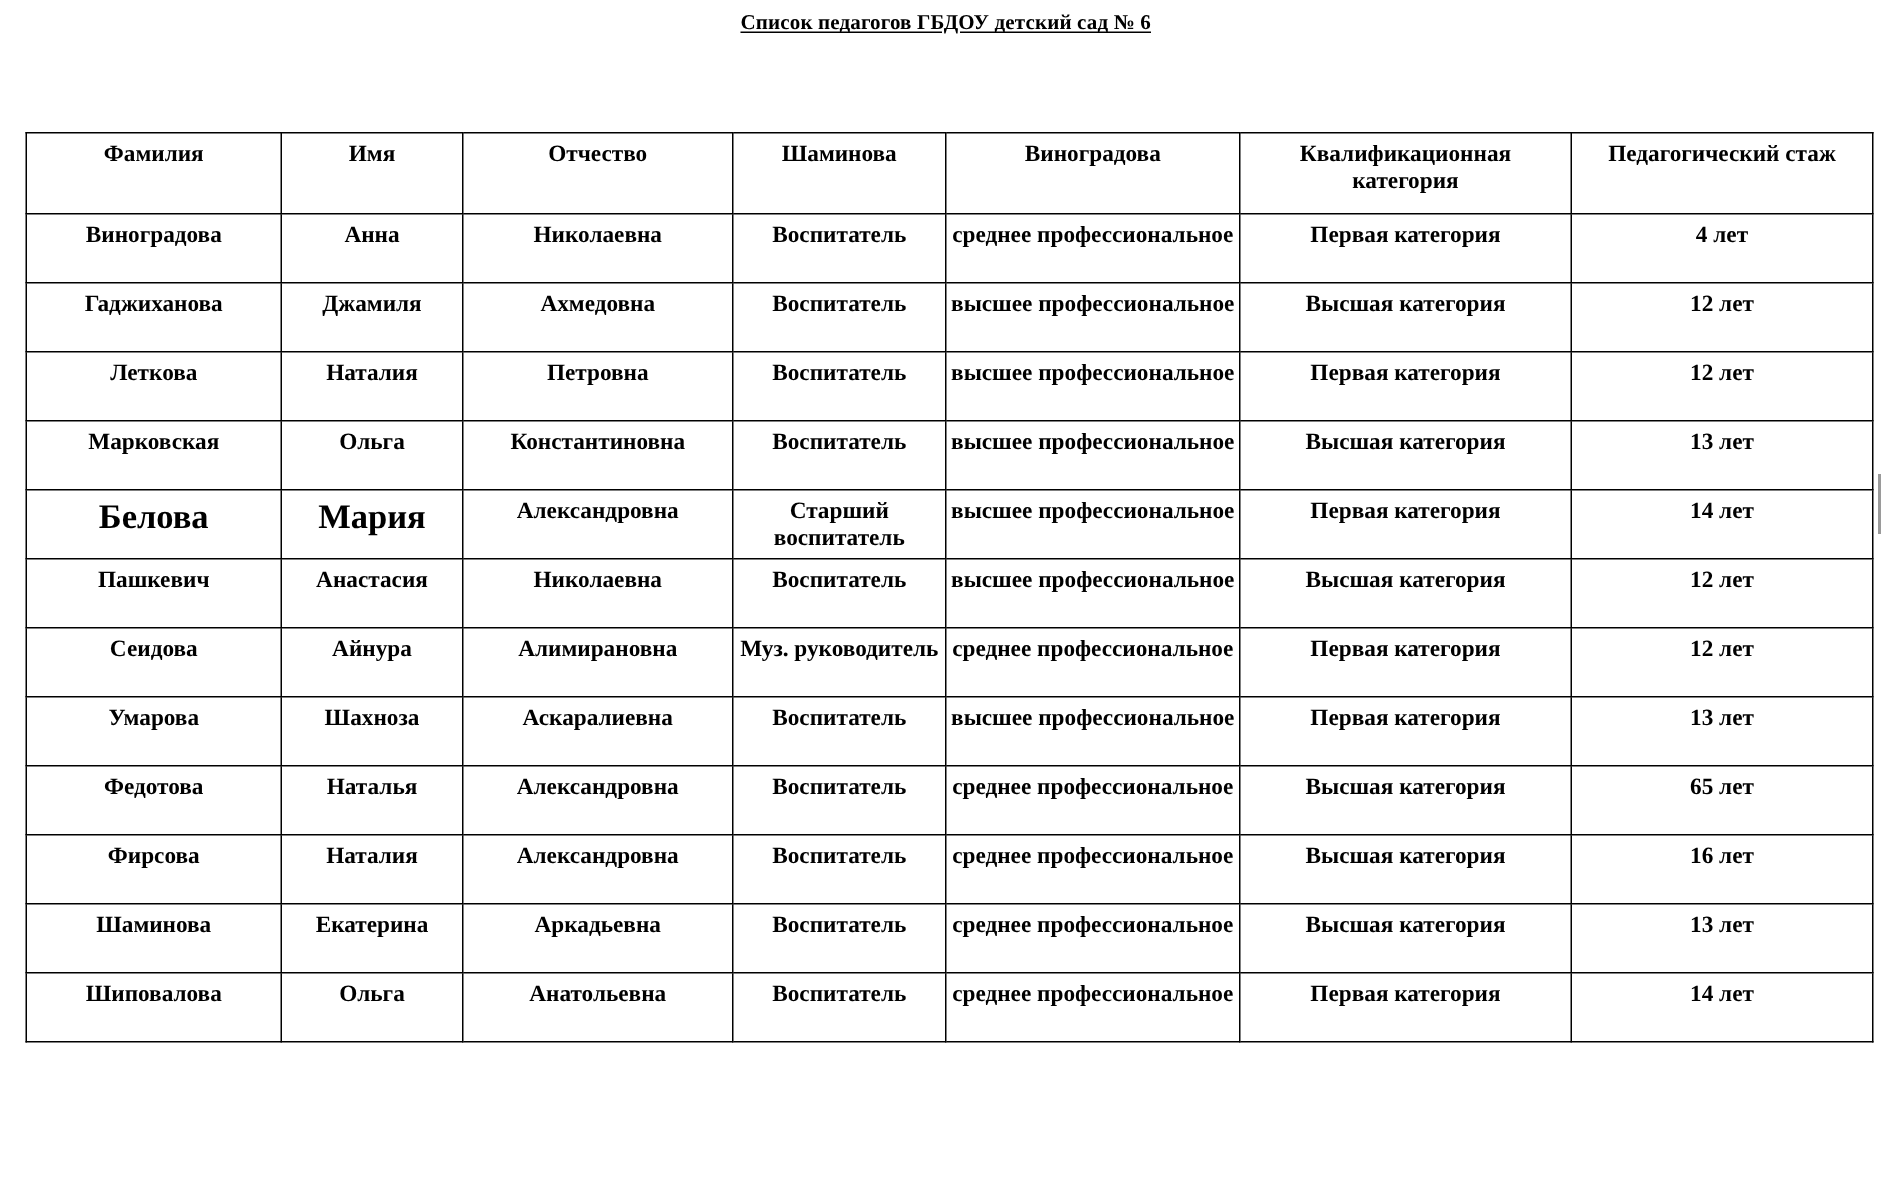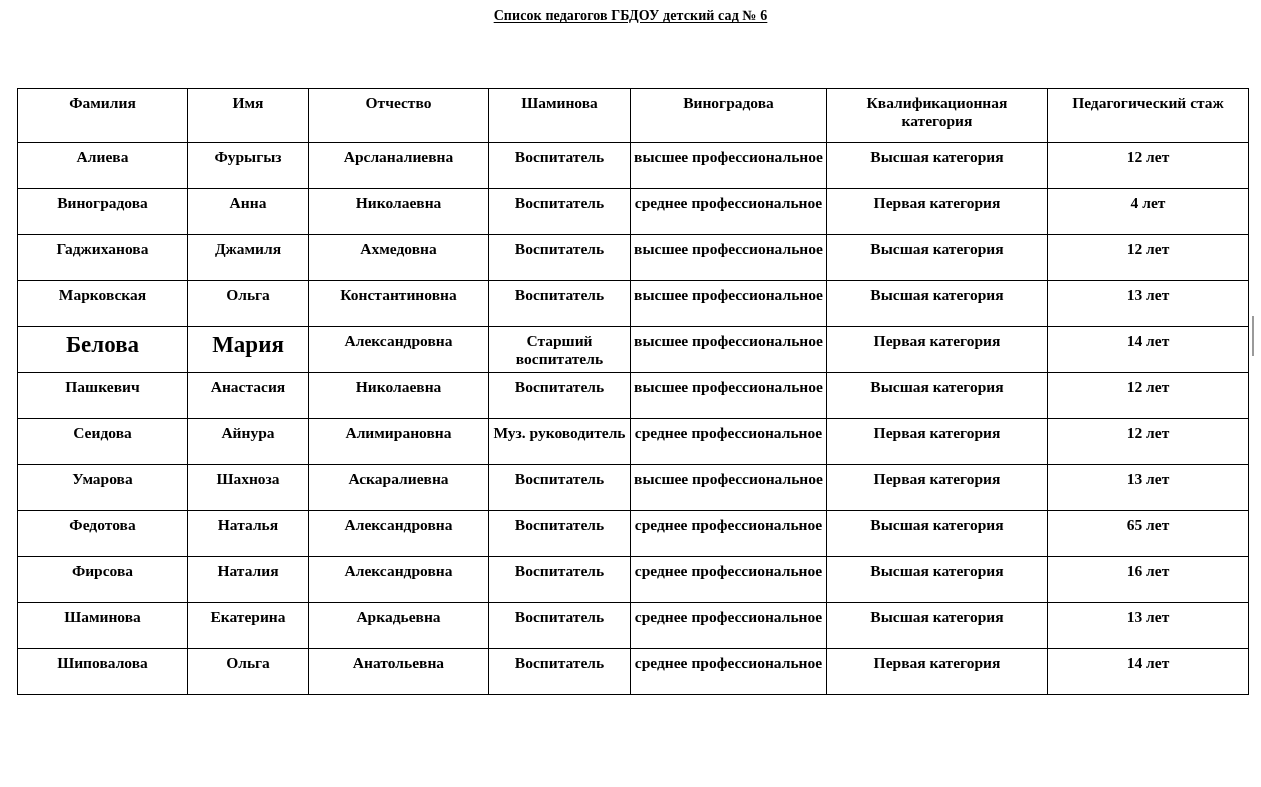--- a/index.html
+++ b/index.html
@@ -124,44 +124,44 @@
           <th>Имя</th>
           <th>Отчество</th>
           <th>Шаминова</th>
           <th>Виноградова</th>
           <th>Квалификационная категория</th>
           <th>Педагогический стаж</th>
         </tr>
       </thead>
       <tbody id="table-body">
           <tr>
-            <td>Алиева</td>
-            <td>Фурыгыз</td>
-            <td>Арсланалиевна</td>
-            <td>Воспитатель</td>
-            <td>высшее профессиональное</td>
-            <td>Высшая категория</td>
-            <td>12 лет</td>
-          </tr>
-          <tr>
             <td>Виноградова</td>
             <td>Анна</td>
             <td>Николаевна</td>
             <td>Воспитатель</td>
             <td>среднее профессиональное</td>
             <td>Первая категория</td>
             <td>4 лет</td>
           </tr>
           <tr>
             <td>Гаджиханова</td>
             <td>Джамиля</td>
             <td>Ахмедовна</td>
             <td>Воспитатель</td>
             <td>высшее профессиональное</td>
             <td>Высшая категория</td>
+            <td>12 лет</td>
+          </tr>
+          <tr>
+            <td>Леткова</td>
+            <td>Наталия</td>
+            <td>Петровна</td>
+            <td>Воспитатель</td>
+            <td>высшее профессиональное</td>
+            <td>Первая категория</td>
             <td>12 лет</td>
           </tr>
           <tr>
             <td>Марковская</td>
             <td>Ольга</td>
             <td>Константиновна</td>
             <td>Воспитатель</td>
             <td>высшее профессиональное</td>
             <td>Высшая категория</td>
             <td>13 лет</td>

